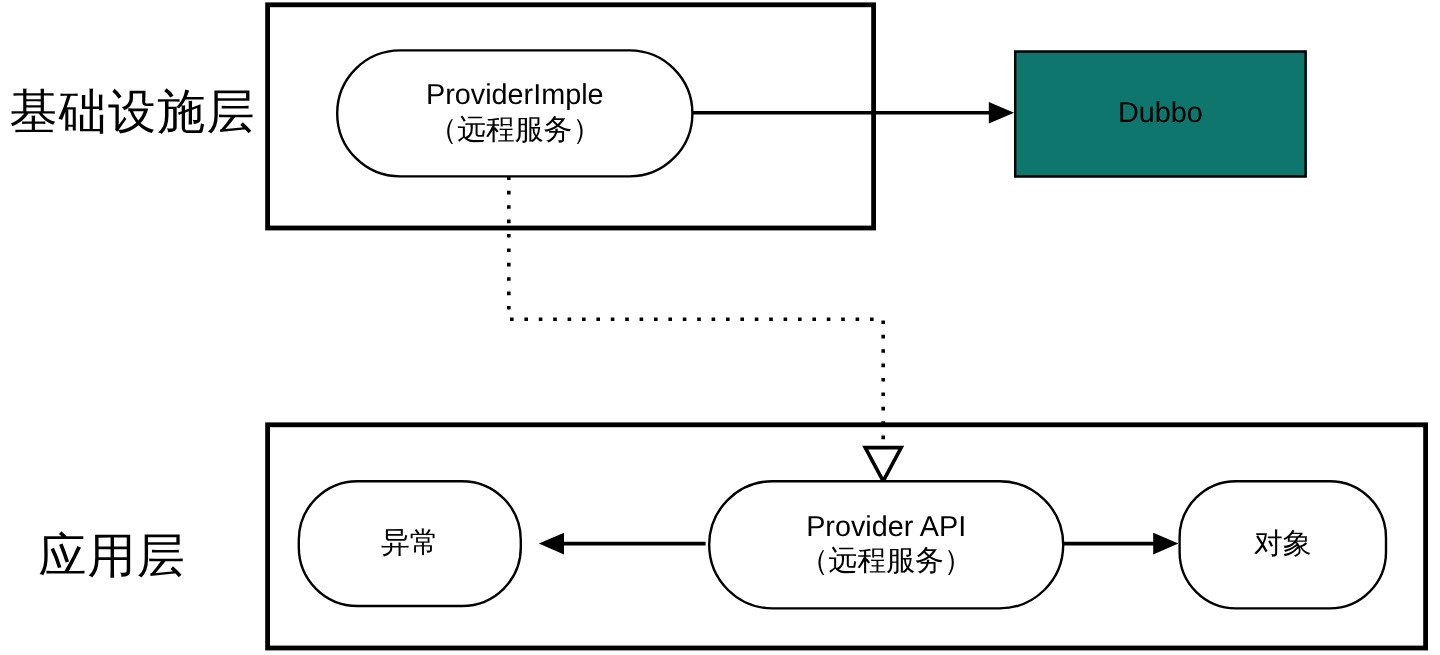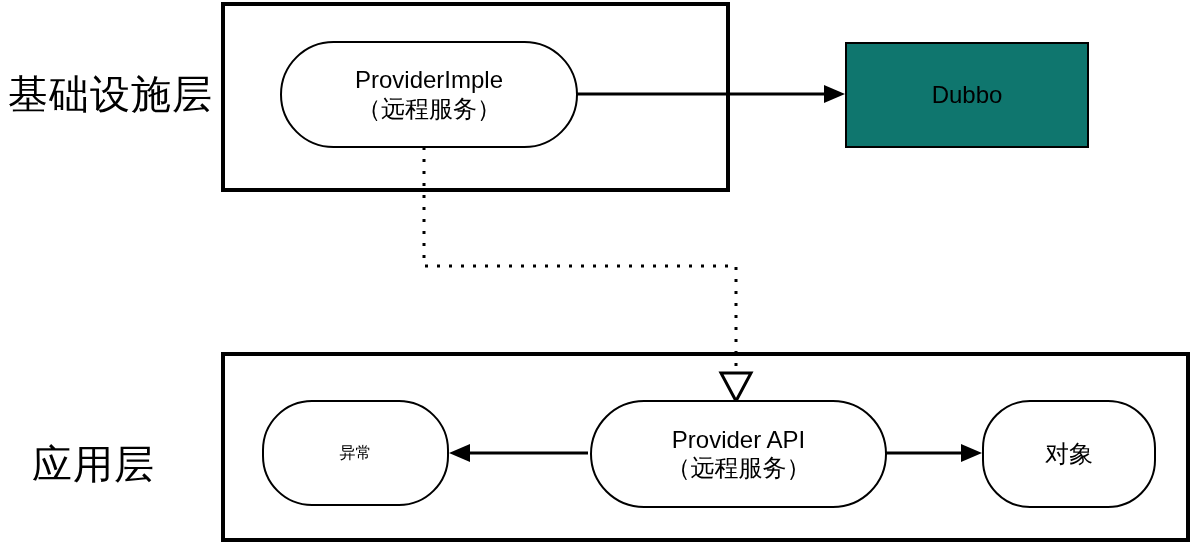--- a/index.html
+++ b/index.html
@@ -51,21 +51,21 @@
     line-height: 1.18;
   }
   .node.rounded { border-radius: 56px; }
   .node .line { display: block; white-space: nowrap; }
 
   #node-provider-imple { left: 280px; top: 41px;  width: 298px; height: 107px; font-size: 24px; }
   #node-dubbo {
     left: 845px; top: 42px; width: 244px; height: 106px;
     background: #0f766e; border-radius: 0; font-size: 24px;
   }
-  #node-exception   { left: 262px; top: 400px; width: 187px; height: 106px; font-size: 16px; border-radius: 50px; }
+  #node-exception   { left: 248px; top: 400px; width: 187px; height: 106px; font-size: 24px; border-radius: 50px; }
   #node-provider-api{ left: 590px; top: 400px; width: 297px; height: 108px; font-size: 24px; }
   #node-message-contract { left: 982px; top: 400px; width: 174px; height: 108px; font-size: 24px; border-radius: 48px; }
 
   .edge-svg {
     position: absolute;
     left: 0; top: 0;
     width: 1200px;
     height: 546px;
     overflow: visible;
     pointer-events: none;

